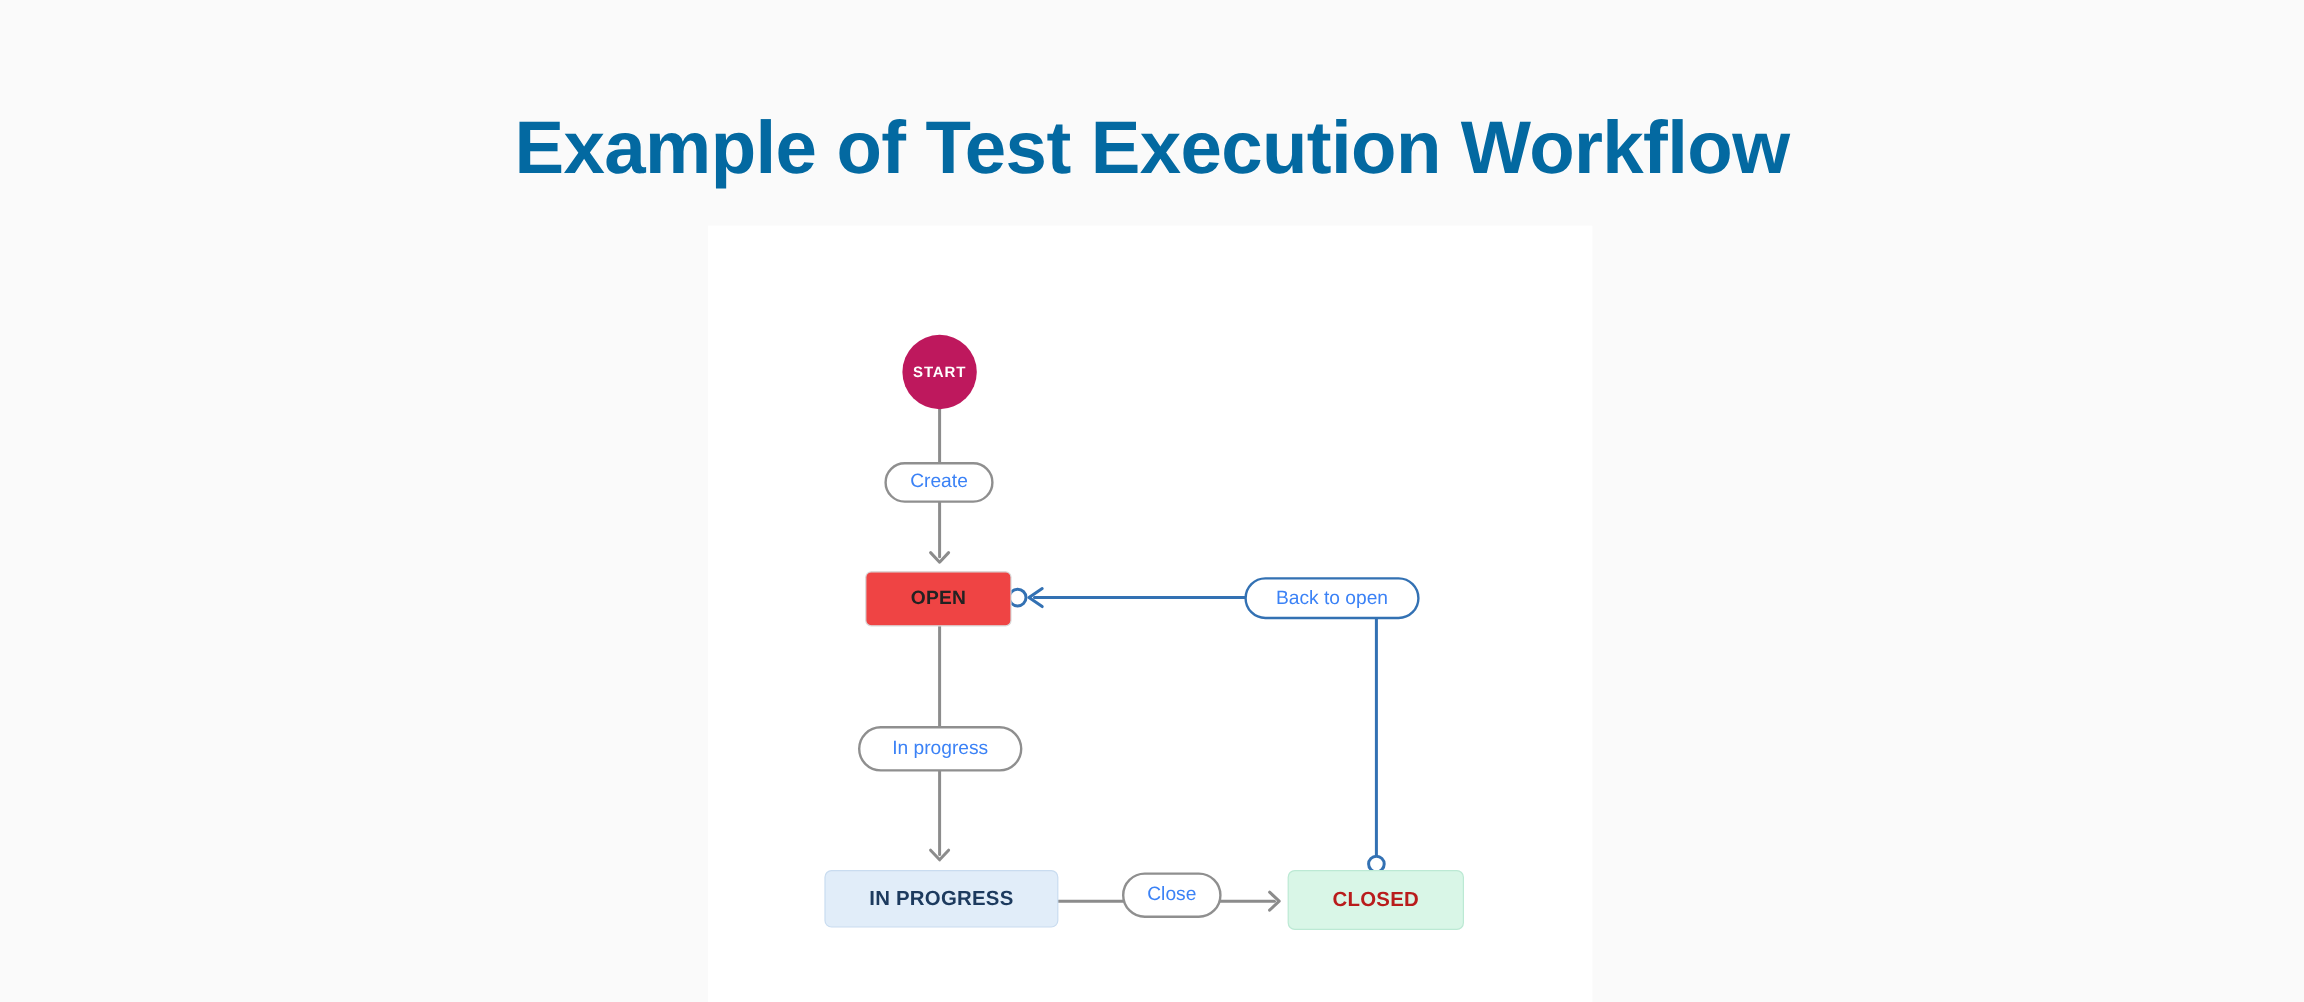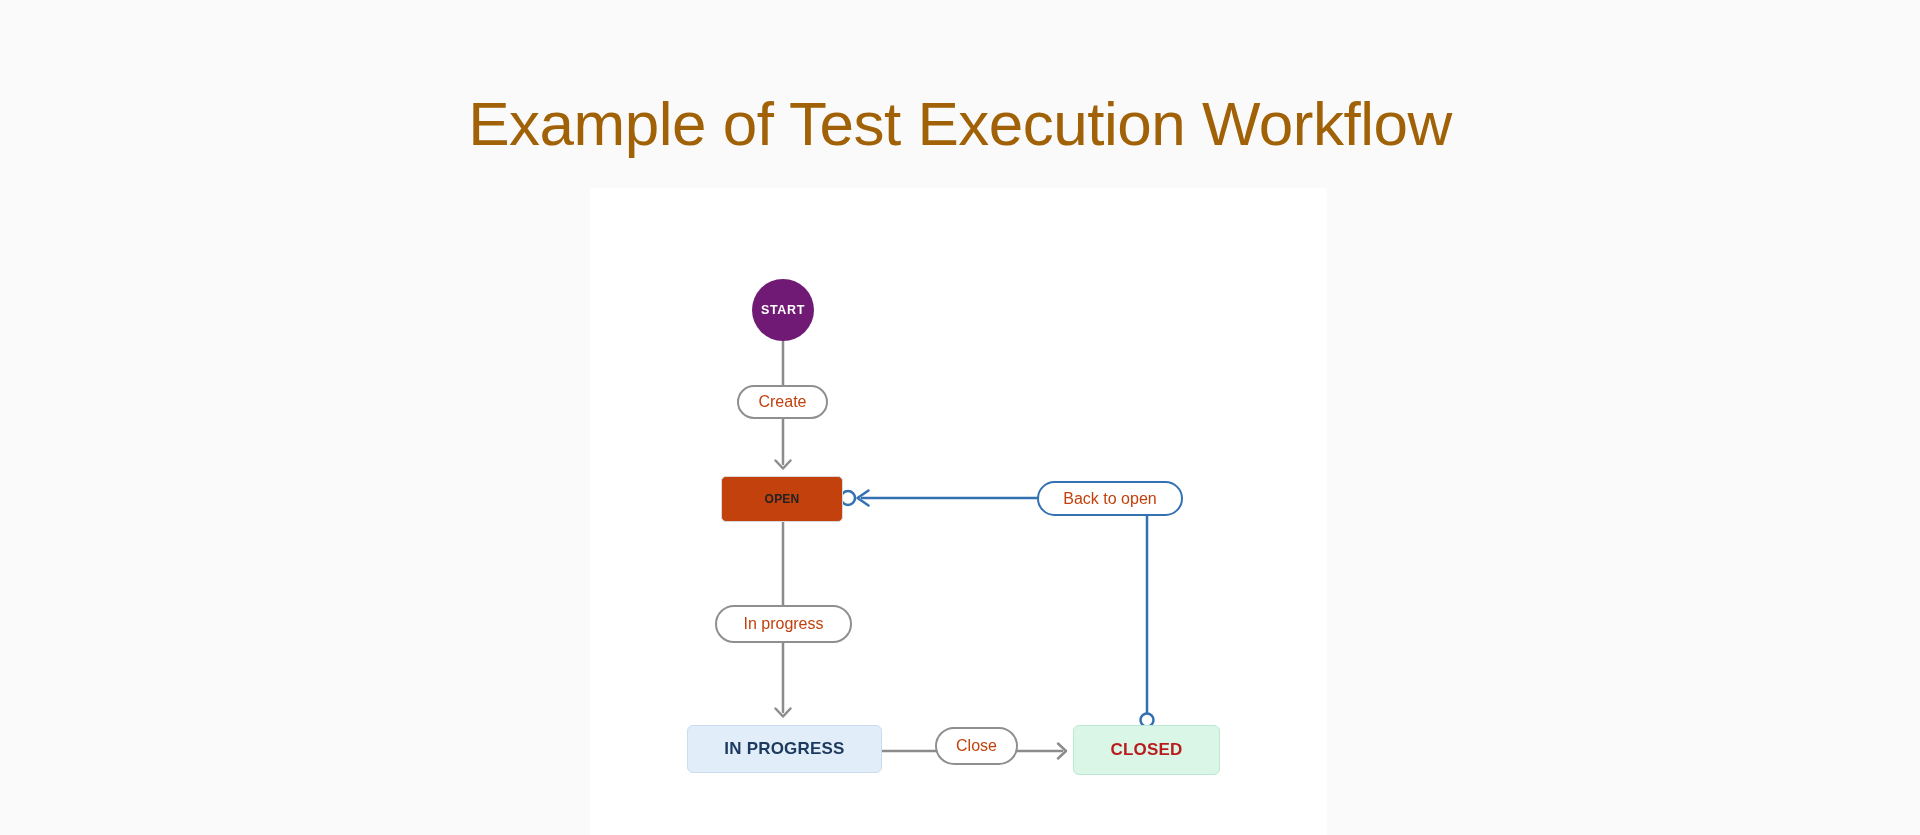--- a/index.html
+++ b/index.html
@@ -7,55 +7,55 @@
   body {
     background:#fafafa;
     font-family:"Liberation Sans", sans-serif;
     position:relative;
   }
   #stage { position:absolute; inset:0; width:1920px; height:835px; }
 
   .page-title {
     position:absolute; left:0; right:0; top:88px;
     text-align:center;
-    font-size:62px; font-weight:400; color:#a16207;
+    font-size:62px; font-weight:700; color:#0369a1;
     letter-spacing:-0.5px; line-height:72px;
   }
 
   .canvas {
     position:absolute; left:590px; top:188px; width:737px; height:647px;
     background:#ffffff; z-index:0;
   }
 
   svg.connectors {
     position:absolute; left:0; top:0; width:1920px; height:835px;
     z-index:1; pointer-events:none;
   }
 
   .node { position:absolute; z-index:2; display:flex; align-items:center; justify-content:center; }
 
   .start-node {
     left:752px; top:279px; width:62px; height:62px;
-    background:#701a75; border-radius:50%;
+    background:#be185d; border-radius:50%;
     color:#ffffff; font-size:12.5px; font-weight:700; letter-spacing:0.7px;
   }
 
   .pill {
     background:#ffffff; border:2.5px solid #8f8f8f; border-radius:999px;
-    font-size:16px; color:#c2410c;
+    font-size:16px; color:#3b82f6;
   }
   .pill-create       { left:737px;  top:385px; width:91px;  height:34px; }
   .pill-in-progress  { left:715px;  top:605px; width:137px; height:38px; }
   .pill-close        { left:935px;  top:727px; width:83px;  height:38px; }
   .pill-back-to-open { left:1037px; top:481px; width:146px; height:35px; border-color:#3371b3;justify-content:center; }
 
   .status { font-weight:700; border-radius:5px; letter-spacing:0.2px; }
   .status-open {
     left:721px; top:476px; width:122px; height:46px;
-    background:#c2410c; border:1px solid #d9d9d9; color:#222222; font-size:12px;
+    background:#ef4444; border:1px solid #d9d9d9; color:#222222; font-size:16px;
   }
   .status-in-progress {
     left:687px; top:725px; width:195px; height:48px;
     background:#e1edf9; border:1px solid #c9dcf0; color:#1c3a5e; font-size:17px; border-radius:6px;
   }
   .status-closed {
     left:1073px; top:725px; width:147px; height:50px;
     background:#d9f6e7; border:1px solid #bce9d4; color:#b91c1c; font-size:17px; border-radius:6px;
   }
 </style>

